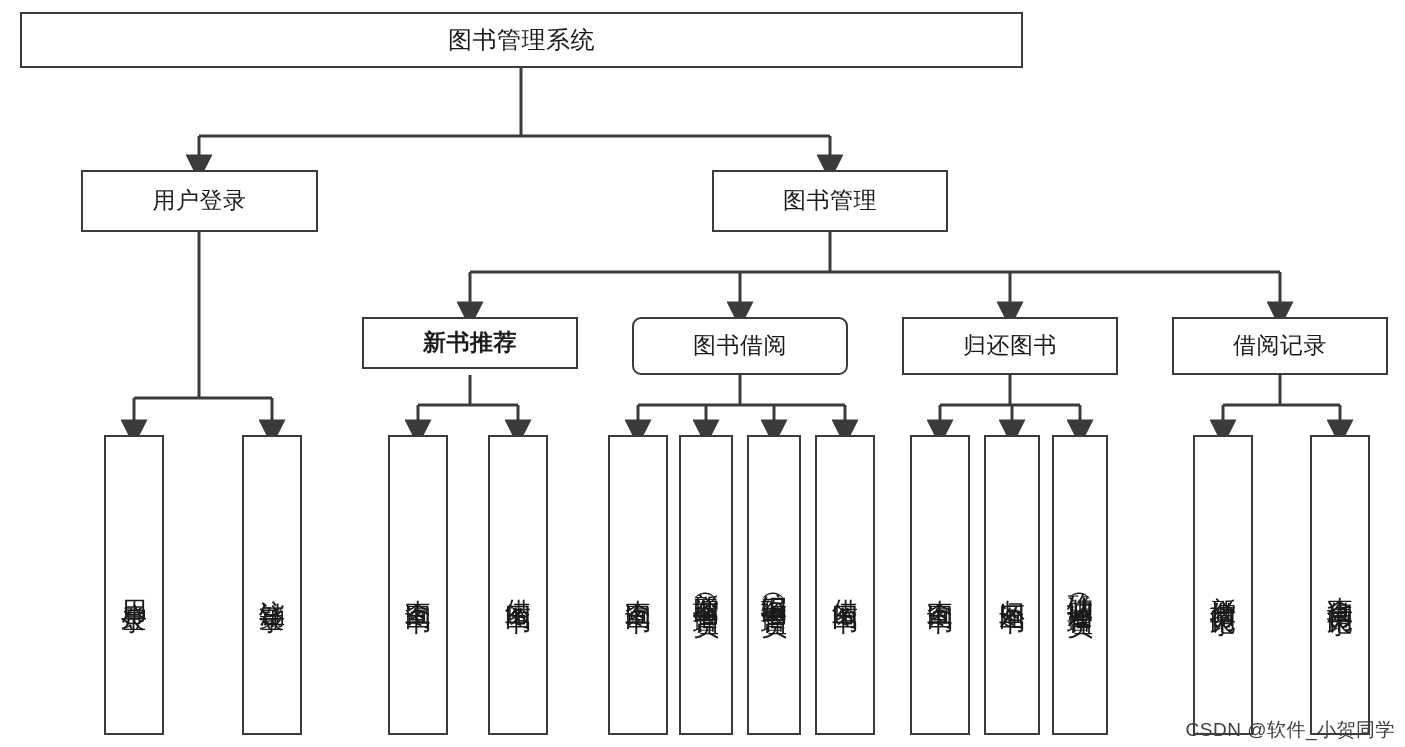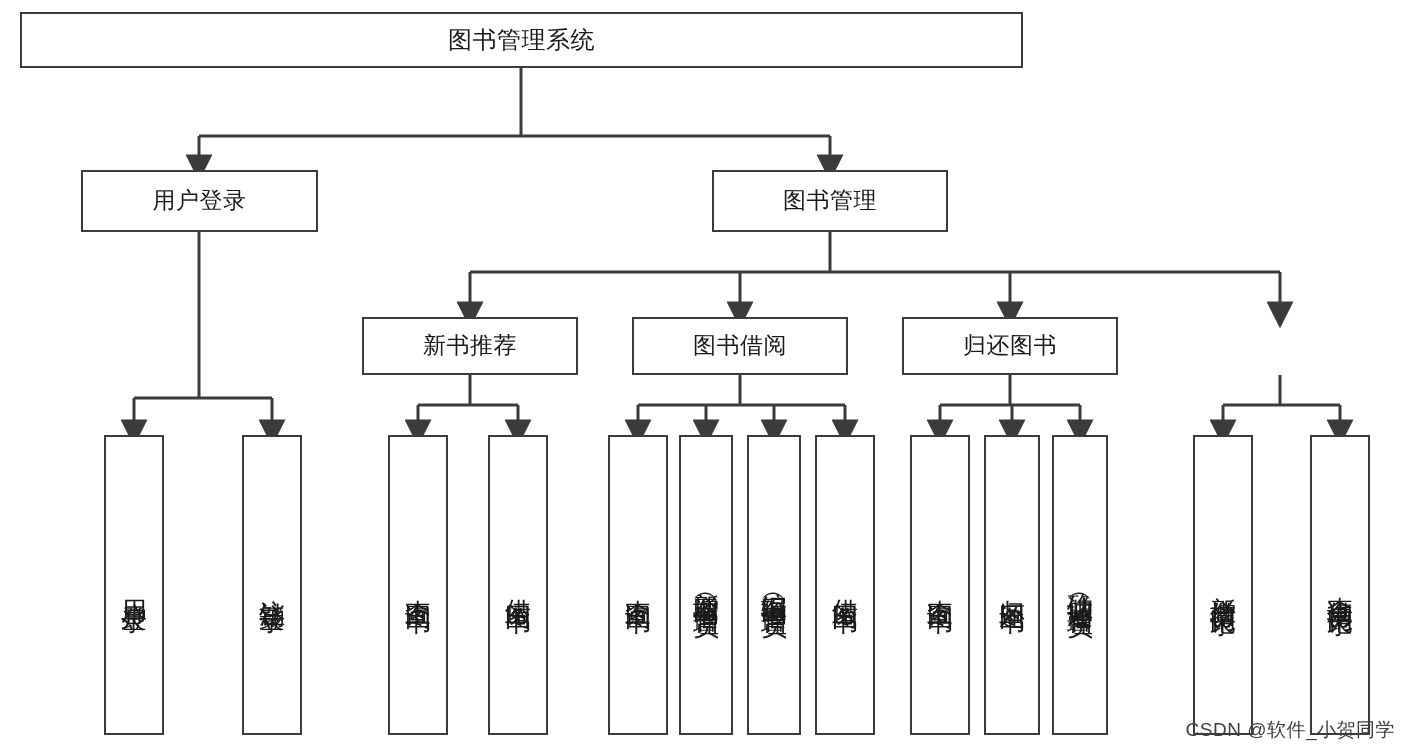--- a/index.html
+++ b/index.html
@@ -115,28 +115,31 @@
     <span class="lbl">图书管理系统</span>
   </div>
 
   <div class="node h-node" style="left:81px;top:170px;width:237px;height:62px;">
     <span class="lbl">用户登录</span>
   </div>
   <div class="node h-node" style="left:712px;top:170px;width:236px;height:62px;">
     <span class="lbl">图书管理</span>
   </div>
 
-  <div class="node h-node" style="left:362px;top:317px;width:216px;height:58px;">
+  <div class="node h-node" style="left:362px;top:317px;width:216px;height:52px;font-weight:bold;">
     <span class="lbl">新书推荐</span>
   </div>
-  <div class="node h-node" style="left:632px;top:317px;width:216px;height:58px;">
+  <div class="node h-node" style="left:632px;top:317px;width:216px;height:58px;border-radius:9px;">
     <span class="lbl">图书借阅</span>
   </div>
   <div class="node h-node" style="left:902px;top:317px;width:216px;height:58px;">
     <span class="lbl">归还图书</span>
+  </div>
+  <div class="node h-node" style="left:1172px;top:317px;width:216px;height:58px;">
+    <span class="lbl">借阅记录</span>
   </div>
 
   <div class="node v-node" style="left:104px;top:435px;width:60px;height:300px;">
     <span class="lbl">用户登录</span>
   </div>
   <div class="node v-node" style="left:242px;top:435px;width:60px;height:300px;">
     <span class="lbl">注销登录</span>
   </div>
 
   <div class="node v-node" style="left:388px;top:435px;width:60px;height:300px;">

